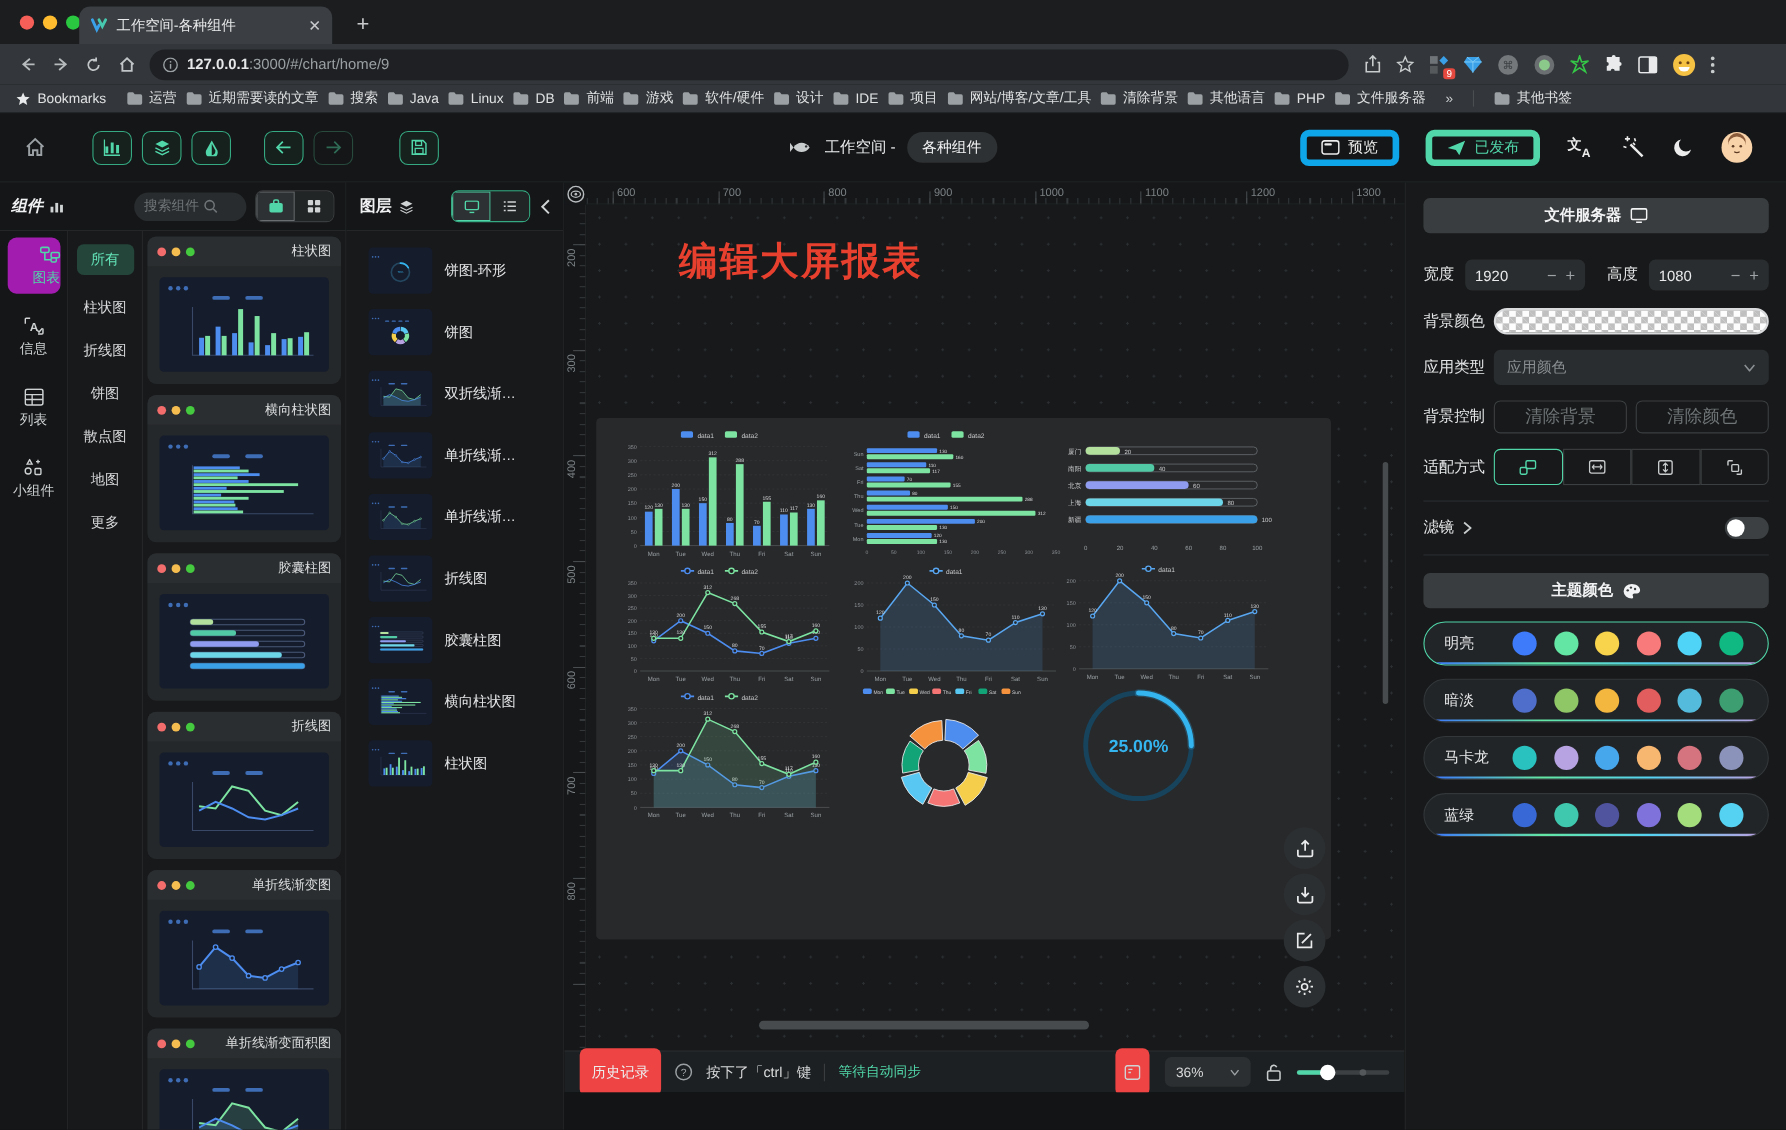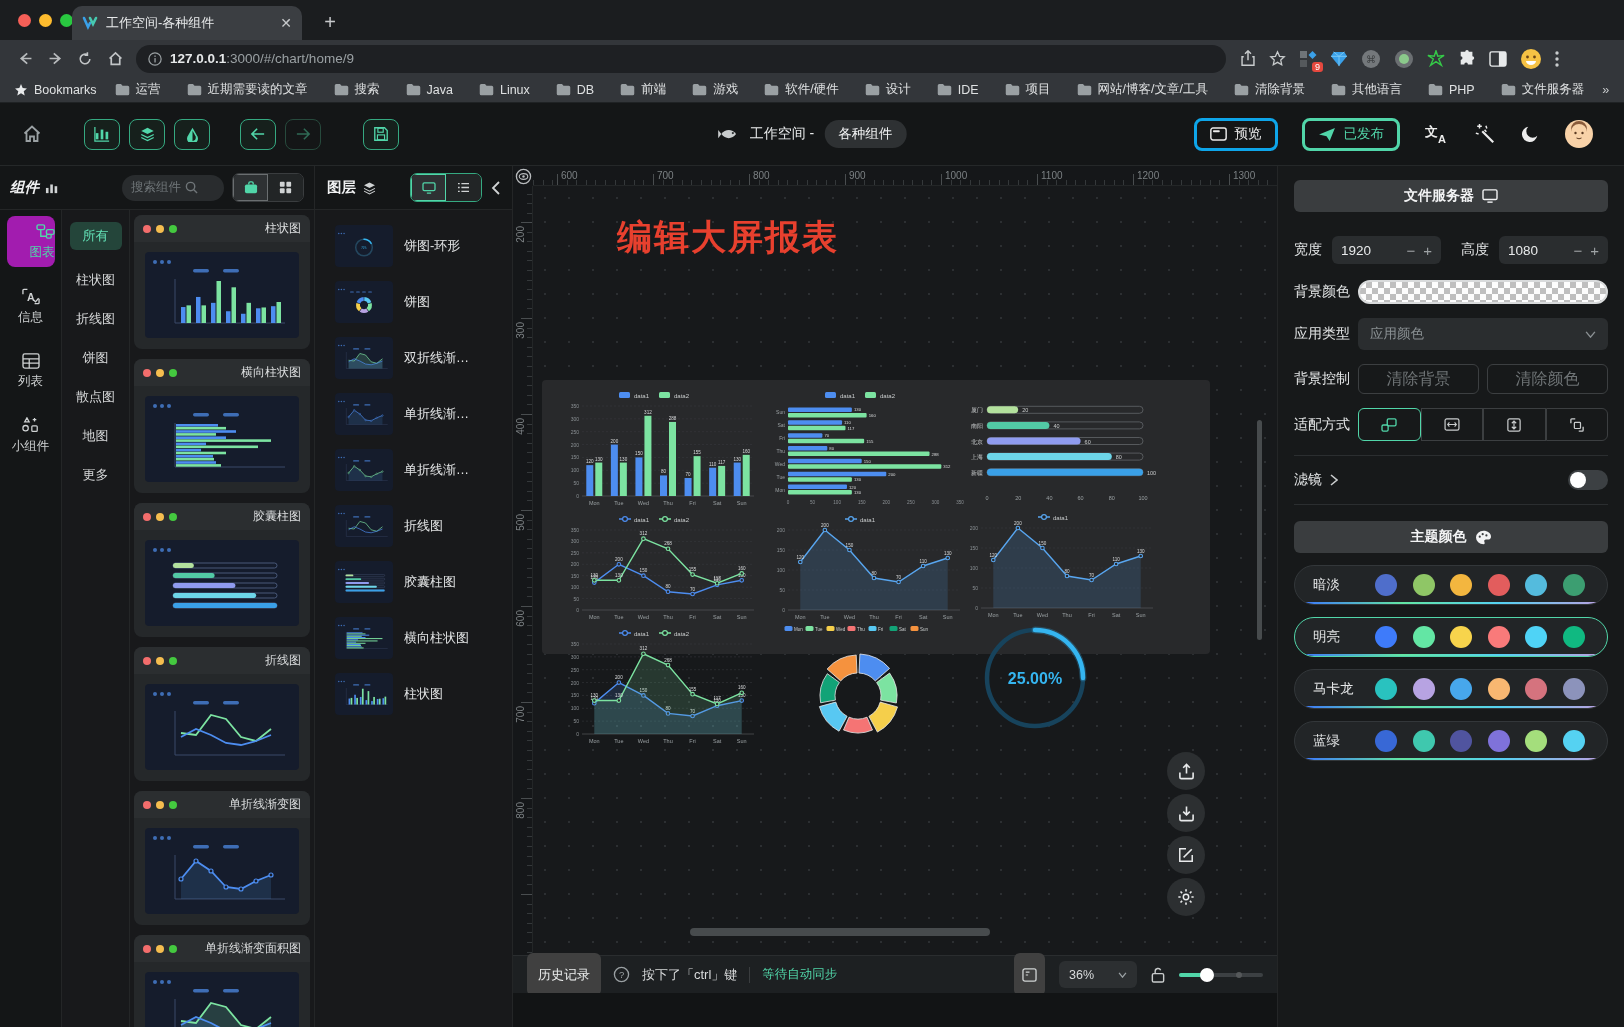--- a/index.html
+++ b/index.html
@@ -24,21 +24,21 @@
   .bookbar { left:0; top:77px; width:1624px; height:26px; background:#33363a; border-bottom:1px solid #1f2224;
     display:flex; align-items:center; padding:0 14px; gap:18px; font-size:12.5px; color:#dfe1e2; }
   .bm { display:flex; align-items:center; gap:6px; white-space:nowrap; }
 
   
   .toolbar { left:0; top:103px; width:1624px; height:63px; background:#141617; border-bottom:1px solid #252829;
     display:flex; align-items:center; }
   .tbtn { width:36px; height:31px; border:1px solid #35a981; border-radius:8px; display:flex; align-items:center; justify-content:center; color:#51d6a9; background:#16201c; }
   .tbtn.dim { border-color:#274a3d; color:#2f6a55; background:transparent; }
   .pill { background:#2e3133; border-radius:14px; padding:5px 14px; color:#f2f3f4; font-size:13.5px; }
-  .obtn { height:33px; border:3px solid #0ea5e9; border-radius:8px; display:flex; align-items:center; gap:8px; padding:0 13px; color:#ececec; font-size:13.5px; }
+  .obtn { height:33px; border:6px solid #0ea5e9; border-radius:8px; display:flex; align-items:center; gap:8px; padding:0 13px; color:#ececec; font-size:13.5px; }
   .obtn.teal { border-color:#51d6a9; color:#51d6a9; }
 
   
   .lheader { left:0; top:166px; width:315px; height:44px; background:#141617; border-right:1px solid #242627; border-bottom:1px solid #242627; display:flex; align-items:center; padding:0 10px; }
   .search { width:102px; height:26px; background:#292c2e; border-radius:13px; display:flex; align-items:center; padding:0 9px; color:#6f7578; font-size:12.5px; gap:4px; }
   .toggle2 { display:flex; border:1px solid #3a3d3f; border-radius:7px; overflow:hidden; }
   .toggle2 > div { width:35px; height:27px; display:flex; align-items:center; justify-content:center; background:#222526; }
   .toggle2 > div.on { background:#2e3133; outline:1px solid #6a6e70; outline-offset:-1px; }
   .navstrip { left:0; top:210px; width:62px; height:817px; background:#141617; border-right:1px solid #242627; }
   .navitem { width:48px; margin:6px auto 14px; border-radius:8px; padding:7px 0 6px; display:flex; flex-direction:column; align-items:center; gap:4px; color:#cfd2d3; font-size:12.5px; }
@@ -63,27 +63,27 @@
   .ruler-h { position:absolute; left:20px; top:0; width:744px; height:20px; background:#151719; border-bottom:1px solid #232627;
     background-image:repeating-linear-gradient(90deg,#494d4f 0 1px,transparent 1px 96px),repeating-linear-gradient(90deg,#34383a 0 1px,transparent 1px 9.6px);
     background-size:100% 12px,100% 6px; background-repeat:repeat-x; background-position:24px 8px,24px 14px; }
   .ruler-v { position:absolute; left:0; top:20px; width:20px; height:806px; background:#151719; border-right:1px solid #232627;
     background-image:repeating-linear-gradient(180deg,#494d4f 0 1px,transparent 1px 96px),repeating-linear-gradient(180deg,#34383a 0 1px,transparent 1px 9.6px);
     background-size:12px 100%,6px 100%; background-repeat:repeat-y; background-position:8px 36px,14px 36px; }
   .rlab { position:absolute; color:#7b8083; font-size:10px; }
   .canvas-area { position:absolute; left:20px; top:20px; width:744px; height:769px;
     background-color:#17191b; background-image:radial-gradient(#2c2f32 1px,transparent 1.2px); background-size:24px 24px; }
   .page-title { position:absolute; left:84px; top:28px; font-size:35px; font-weight:bold; color:#e8402e; letter-spacing:2px; }
-  .dash { position:absolute; left:9px; top:194px; width:668px; height:274px; background:#28292b; border-radius:4px; }
+  .dash { position:absolute; left:9px; top:194px; width:668px; height:474px; background:#28292b; border-radius:4px; }
   .chart { position:absolute; }
   .fab { position:absolute; width:38px; height:38px; border-radius:50%; background:#2c2f31; display:flex; align-items:center; justify-content:center; color:#e8eaeb; }
   .hscroll { position:absolute; left:177px; top:762px; width:300px; height:8px; border-radius:4px; background:#474b4d; }
   .vscroll { position:absolute; left:744px; top:254px; width:5px; height:220px; border-radius:3px; background:#474b4d; }
   .statusbar { position:absolute; left:0; top:789px; width:764px; height:38px; background:#1d2022; border-top:1px solid #2a2d2f; display:flex; align-items:center; padding:0 14px; gap:12px; }
-  .sb-btn { background:#404040; border-radius:6px; height:43px; display:flex; align-items:center; padding:0 11px; color:#eceeee; font-size:13px; }
+  .sb-btn { background:#ef4444; border-radius:6px; height:43px; display:flex; align-items:center; padding:0 11px; color:#eceeee; font-size:13px; }
   .sb-sync { color:#51d6a9; font-size:12.5px; }
   .sb-sel { background:#2c2f31; border-radius:6px; height:27px; width:78px; display:flex; align-items:center; justify-content:space-between; padding:0 10px; color:#d9dbdc; font-size:12.5px; }
   .slider { width:84px; height:4px; border-radius:2px; background:#3c4043; position:relative; }
   .slider .fill { position:absolute; left:0; top:0; height:4px; width:30%; border-radius:2px; background:#51d6a9; }
   .slider .knob { position:absolute; left:25%; top:-5px; width:14px; height:14px; border-radius:50%; background:#fff; }
   .slider .notch { position:absolute; left:68%; top:-1px; width:6px; height:6px; border-radius:50%; background:#55585a; }
 
   
   .rpanel { left:1277px; top:166px; width:347px; height:861px; background:#17191a; border-left:1px solid #242627; padding:14px 16px; }
   .rp-bar { height:32px; background:#3a3d3f; border-radius:6px; display:flex; align-items:center; justify-content:center; gap:8px; color:#f2f3f4; font-size:14px; font-weight:bold; }
@@ -241,21 +241,21 @@
     </div>
   </div>
 
   <div class="abs bookbar">
     <span class="bm">
       <svg width="14" height="14" viewBox="0 0 20 20">
           <path d="M10 1.5 L12.4 7.2 L18.5 7.7 L13.9 11.7 L15.3 17.7 L10 14.5 L4.7 17.7 L6.1 11.7 L1.5 7.7 L7.6 7.2 Z" fill="#e8eaeb"></path>
         </svg>
       <span>Bookmarks</span>
     </span>
-    <span id="bookmarks-list" style="display:flex;gap:26px;align-items:center;">
+    <span id="bookmarks-list" style="display:flex;gap:8px;align-items:center;">
         <span class="bm">
           <svg width="15" height="13" viewBox="0 0 20 17">
             <path d="M1 3 a2 2 0 0 1 2-2 h5 l2 2.5 h7 a2 2 0 0 1 2 2 V14 a2 2 0 0 1 -2 2 H3 a2 2 0 0 1 -2-2 Z" fill="#9aa0a3"></path>
           </svg>
           <span>运营</span>
         </span>
         <span class="bm">
           <svg width="15" height="13" viewBox="0 0 20 17">
             <path d="M1 3 a2 2 0 0 1 2-2 h5 l2 2.5 h7 a2 2 0 0 1 2 2 V14 a2 2 0 0 1 -2 2 H3 a2 2 0 0 1 -2-2 Z" fill="#9aa0a3"></path>
           </svg>
@@ -1488,44 +1488,44 @@
     <div class="rp-bar" style="margin-top:16px;">
       <span>主题颜色</span>
       <svg width="17" height="15" viewBox="0 0 20 18">
           <path d="M10 1 a9 8 0 1 0 0 16 c2 0 1.5-2 1-3 c-.6-1.3.3-2.5 2-2.5 h2.5 c2 0 3.5-1.5 3.5-3.5 C19 4 15 1 10 1 Z" fill="#f2f3f4"></path>
           <circle cx="5.5" cy="8" r="1.3" fill="#3a3d3f"></circle>
           <circle cx="9" cy="5" r="1.3" fill="#3a3d3f"></circle>
           <circle cx="13.5" cy="6.5" r="1.3" fill="#3a3d3f"></circle>
         </svg>
     </div>
     <div id="themerows">
+        <div class="theme-row on">
+          <div class="nm">明亮</div>
+          <div class="dots">
+            <div class="dot" style="background: rgb(62, 123, 250);"></div>
+            <div class="dot" style="background: rgb(99, 230, 164);"></div>
+            <div class="dot" style="background: rgb(247, 212, 76);"></div>
+            <div class="dot" style="background: rgb(249, 122, 122);"></div>
+            <div class="dot" style="background: rgb(79, 211, 246);"></div>
+            <div class="dot" style="background: rgb(16, 185, 129);"></div>
+          </div>
+          <div class="grad"></div>
+        </div>
         <div class="theme-row">
           <div class="nm">暗淡</div>
           <div class="dots">
             <div class="dot" style="background: rgb(79, 110, 203);"></div>
             <div class="dot" style="background: rgb(143, 198, 102);"></div>
             <div class="dot" style="background: rgb(243, 182, 63);"></div>
             <div class="dot" style="background: rgb(226, 93, 93);"></div>
             <div class="dot" style="background: rgb(84, 187, 221);"></div>
             <div class="dot" style="background: rgb(60, 158, 113);"></div>
           </div>
           <div class="grad"></div>
         </div>
-        <div class="theme-row on">
-          <div class="nm">明亮</div>
-          <div class="dots">
-            <div class="dot" style="background: rgb(62, 123, 250);"></div>
-            <div class="dot" style="background: rgb(99, 230, 164);"></div>
-            <div class="dot" style="background: rgb(247, 212, 76);"></div>
-            <div class="dot" style="background: rgb(249, 122, 122);"></div>
-            <div class="dot" style="background: rgb(79, 211, 246);"></div>
-            <div class="dot" style="background: rgb(16, 185, 129);"></div>
-          </div>
-          <div class="grad"></div>
-        </div>
         <div class="theme-row">
           <div class="nm">马卡龙</div>
           <div class="dots">
             <div class="dot" style="background: rgb(41, 194, 191);"></div>
             <div class="dot" style="background: rgb(183, 163, 226);"></div>
             <div class="dot" style="background: rgb(71, 167, 236);"></div>
             <div class="dot" style="background: rgb(248, 183, 113);"></div>
             <div class="dot" style="background: rgb(213, 115, 126);"></div>
             <div class="dot" style="background: rgb(140, 147, 187);"></div>
           </div>

